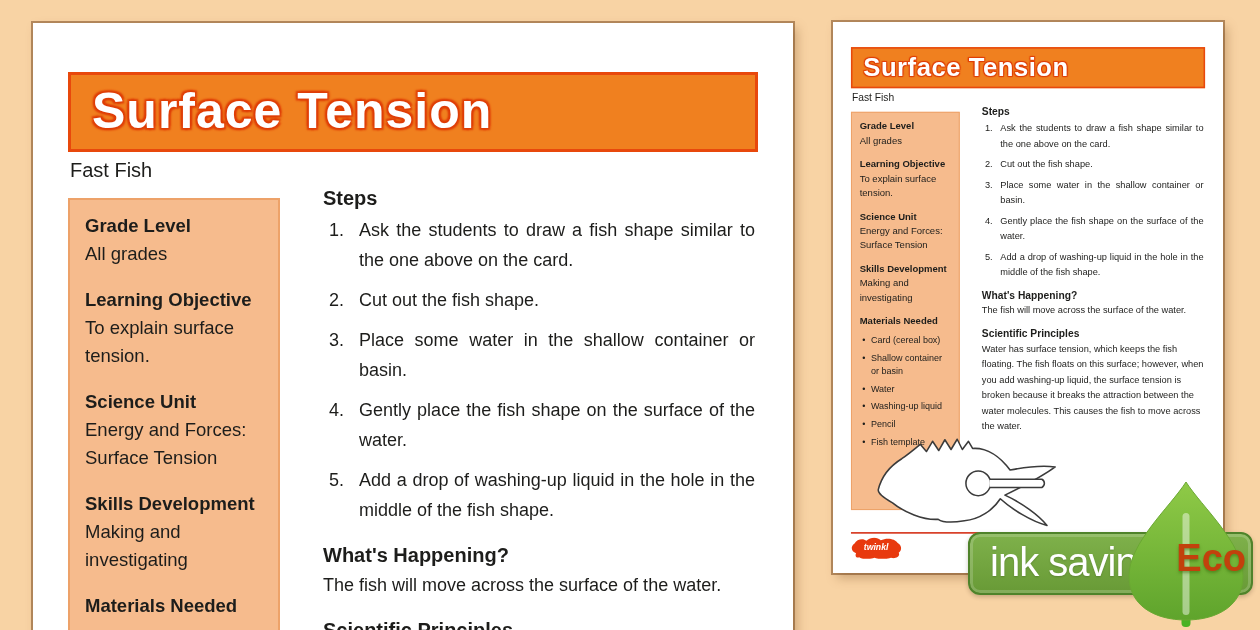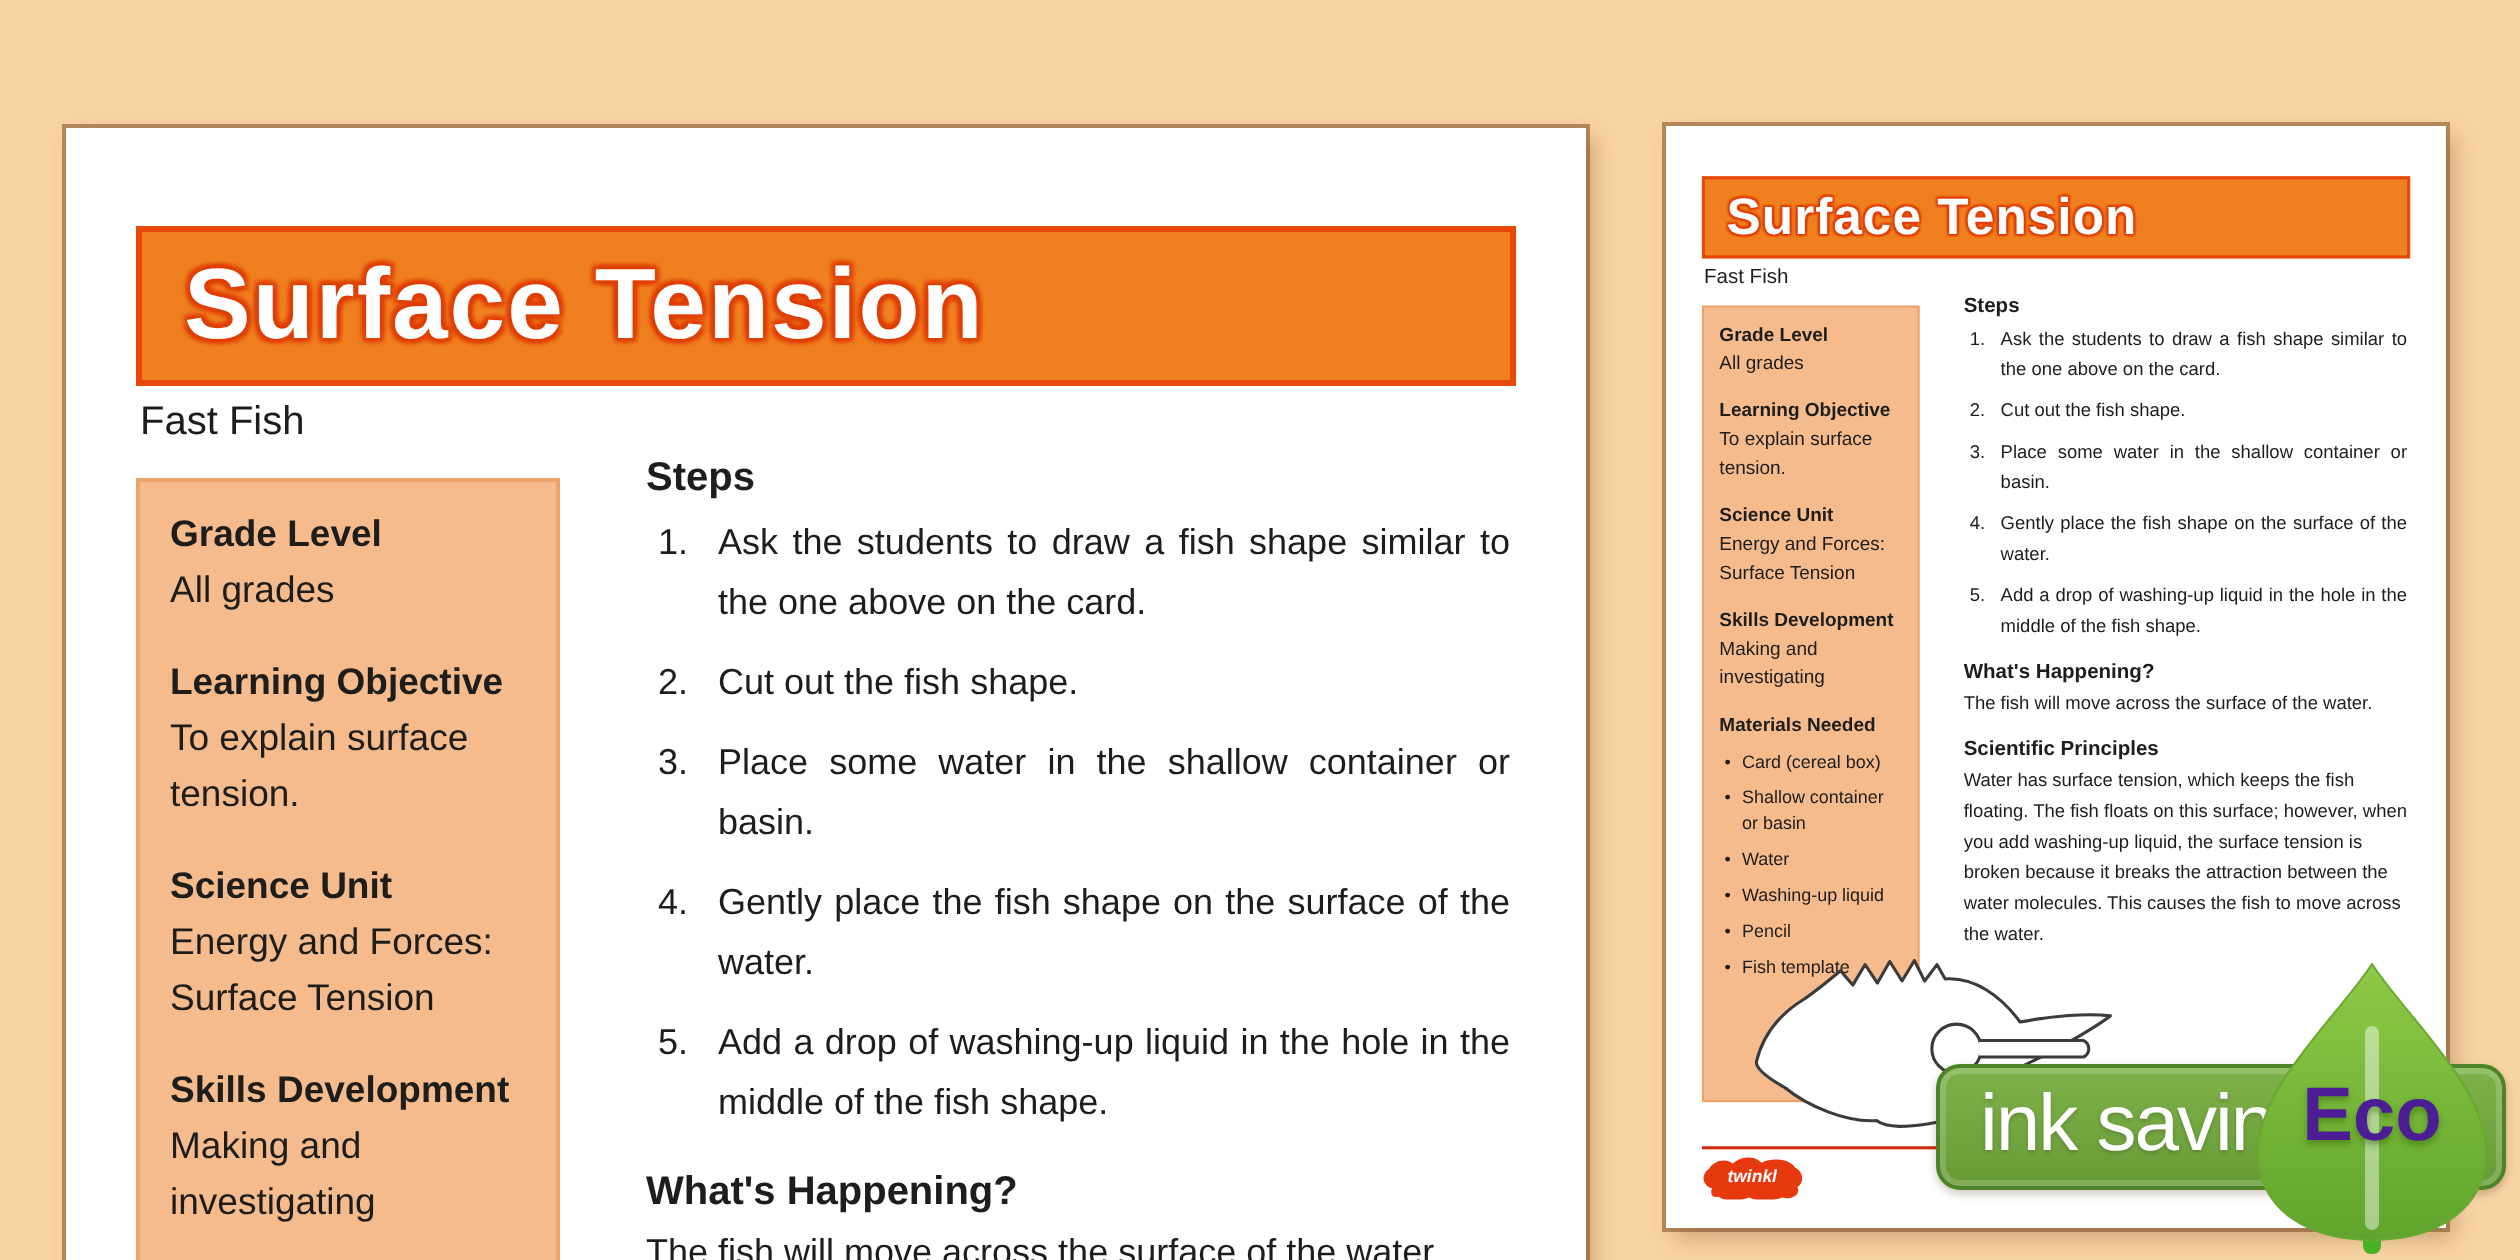--- a/index.html
+++ b/index.html
@@ -11,21 +11,20 @@
     font-family:"Liberation Sans", sans-serif;
     color:#1d1d1b;
   }
 
   
   .page {
     position:absolute;
     background:#0ea5e9;
     overflow:hidden;
     box-shadow: 0 0 0 2px rgba(123,77,34,0.55), 4px 5px 10px rgba(123,77,34,0.35);
-    margin-top: 41px;
   }
   .page-left  { left:33px;  top:23px; width:760px; height:645px; }
   .page-right { left:833px; top:22px; width:390px; height:551px; }
   .page-right .sheet { transform:scale(0.5132); transform-origin:0 0; }
 
   
   .sheet { position:absolute; left:0; top:0; width:760px; height:1074px; background:#fff; }
 
   .banner {
     position:absolute; left:35px; top:49px; width:690px; height:80px;
@@ -87,21 +86,21 @@
   }
   .ink-pill-label {
     display:block; font-size:40px; color:#ffffff; line-height:56px;
     padding-left:20px; letter-spacing:-1px;
     text-shadow:0 1px 2px rgba(0,0,0,0.18);
   }
   .eco-leaf { position:absolute; left:1126px; top:479px; width:120px; height:150px; z-index:6; }
   .eco-leaf svg { position:absolute; left:0; top:0; width:100%; height:100%; }
   .eco-label {
     position:absolute; left:0; top:58px; width:100%;
-    text-align:center; font-size:38px; font-weight:bold; color:#4c1d95;
+    text-align:right; font-size:38px; font-weight:bold; color:#c2410c;
     text-shadow:0 2px 3px rgba(50,100,10,0.5);
   }
 </style>
 </head>
 <body>
 
 <div class="page page-left">
   <div class="sheet">
     <div class="banner">
       <div class="banner-title">Surface Tension</div>

